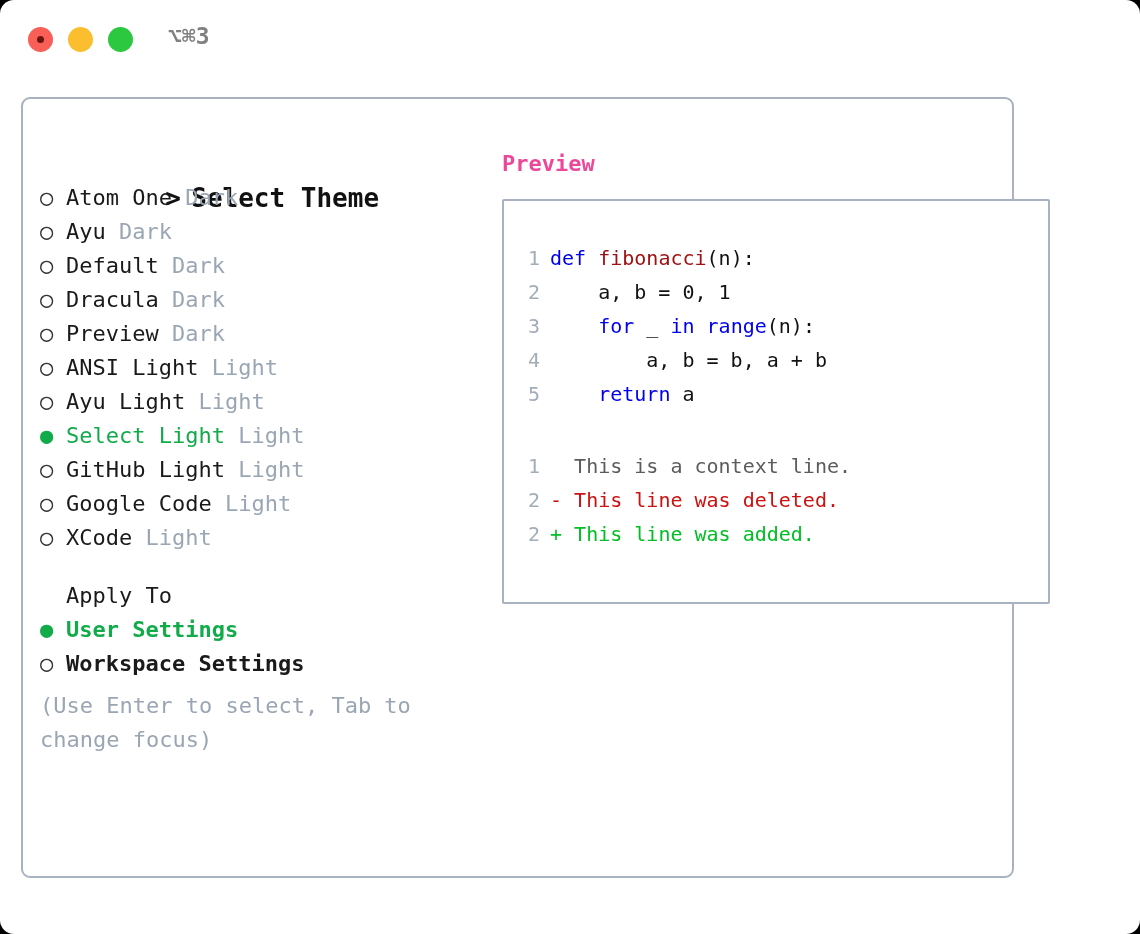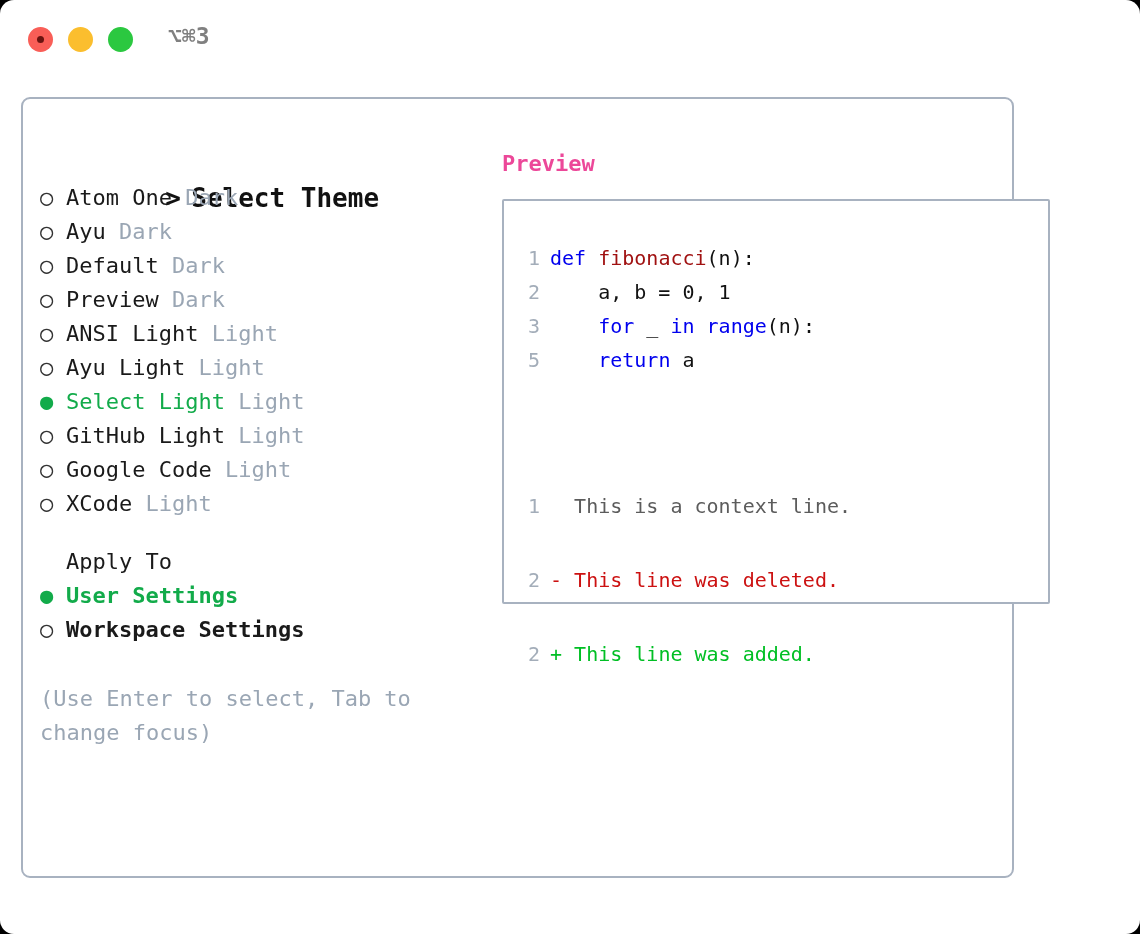--- a/index.html
+++ b/index.html
@@ -114,21 +114,21 @@
     font-size: 22px;
     white-space: pre;
     color: #1a1a1a;
   }
   #apply-to-header .bullet { color: transparent; }
   .apply-row .target-label { color: #1a1a1a; font-weight: bold; }
   .apply-row.selected .bullet,
   .apply-row.selected .target-label { color: #12ab4a; }
 
   #help-text {
-    margin-top: 35px;
+    margin-top: 8px;
     font-size: 22px;
     line-height: 34px;
     color: #9aa6b4;
     width: 400px;
   }
 
   
   #preview-column {
     position: absolute;
     left: 479px;
@@ -181,21 +181,20 @@
     position: absolute;
     left: 12px;
     top: 248px;
     width: 450px;
   }
   .diff-line {
     height: 34px;
     line-height: 34px;
     font-size: 20px;
     white-space: pre;
-    margin-top: 40px;
   }
   .diff-ctx { color: #5c5c5c; }
   .diff-del { color: #cc1111; }
   .diff-add { color: #00bf24; }
 </style>
 </head>
 <body>
 
 <div id="app-window">
 
@@ -211,20 +210,21 @@
     <div id="theme-column">
 
       <div id="select-theme-header">
         <span class="bullet">&gt;</span><span>Select Theme</span>
       </div>
 
       <div id="theme-list">
           <div class="row"><span class="bullet">○</span><span class="theme-name">Atom One</span><span> </span><span class="theme-cat">Dark</span></div>
           <div class="row"><span class="bullet">○</span><span class="theme-name">Ayu</span><span> </span><span class="theme-cat">Dark</span></div>
           <div class="row"><span class="bullet">○</span><span class="theme-name">Default</span><span> </span><span class="theme-cat">Dark</span></div>
+          <div class="row"><span class="bullet">○</span><span class="theme-name">Dracula</span><span> </span><span class="theme-cat">Dark</span></div>
           <div class="row"><span class="bullet">○</span><span class="theme-name">Preview</span><span> </span><span class="theme-cat">Dark</span></div>
           <div class="row"><span class="bullet">○</span><span class="theme-name">ANSI Light</span><span> </span><span class="theme-cat">Light</span></div>
           <div class="row"><span class="bullet">○</span><span class="theme-name">Ayu Light</span><span> </span><span class="theme-cat">Light</span></div>
           <div class="row selected"><span class="bullet">●</span><span class="theme-name">Select Light</span><span> </span><span class="theme-cat">Light</span></div>
           <div class="row"><span class="bullet">○</span><span class="theme-name">GitHub Light</span><span> </span><span class="theme-cat">Light</span></div>
           <div class="row"><span class="bullet">○</span><span class="theme-name">Google Code</span><span> </span><span class="theme-cat">Light</span></div>
           <div class="row"><span class="bullet">○</span><span class="theme-name">XCode</span><span> </span><span class="theme-cat">Light</span></div>
         </div>
 
       <div id="apply-to-block">
@@ -238,20 +238,21 @@
       <div id="help-text">(Use Enter to select, Tab to change focus)</div>
     </div>
 
     <div id="preview-column">
       <div id="preview-title">Preview</div>
       <div id="preview-box">
         <div id="code-block">
             <div class="code-line"><span class="lineno">1</span><span class="kw">def</span><span class="pl"> </span><span class="fn">fibonacci</span><span class="pl">(n):</span></div>
             <div class="code-line"><span class="lineno">2</span><span class="pl">    a, b = 0, 1</span></div>
             <div class="code-line"><span class="lineno">3</span><span class="pl">    </span><span class="kw">for</span><span class="pl"> _ </span><span class="kw">in</span><span class="pl"> </span><span class="kw">range</span><span class="pl">(n):</span></div>
+            <div class="code-line"><span class="lineno">4</span><span class="pl">        a, b = b, a + b</span></div>
             <div class="code-line"><span class="lineno">5</span><span class="pl">    </span><span class="kw">return</span><span class="pl"> a</span></div>
           </div>
         <div id="diff-block">
             <div class="diff-line"><span class="lineno">1</span><span class="diff-ctx"> </span><span class="diff-ctx"> This is a context line.</span></div>
             <div class="diff-line"><span class="lineno">2</span><span class="diff-del">-</span><span class="diff-del"> This line was deleted.</span></div>
             <div class="diff-line"><span class="lineno">2</span><span class="diff-add">+</span><span class="diff-add"> This line was added.</span></div>
           </div>
       </div>
     </div>
 

